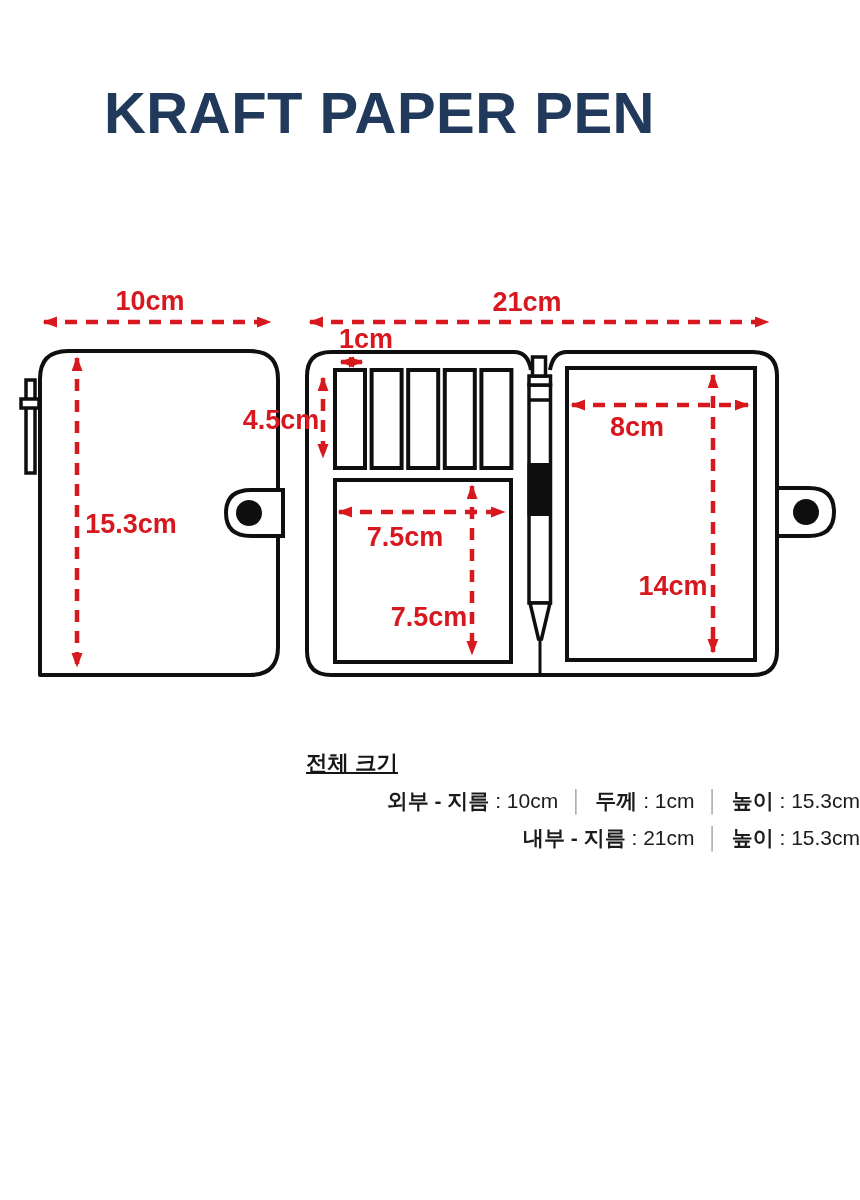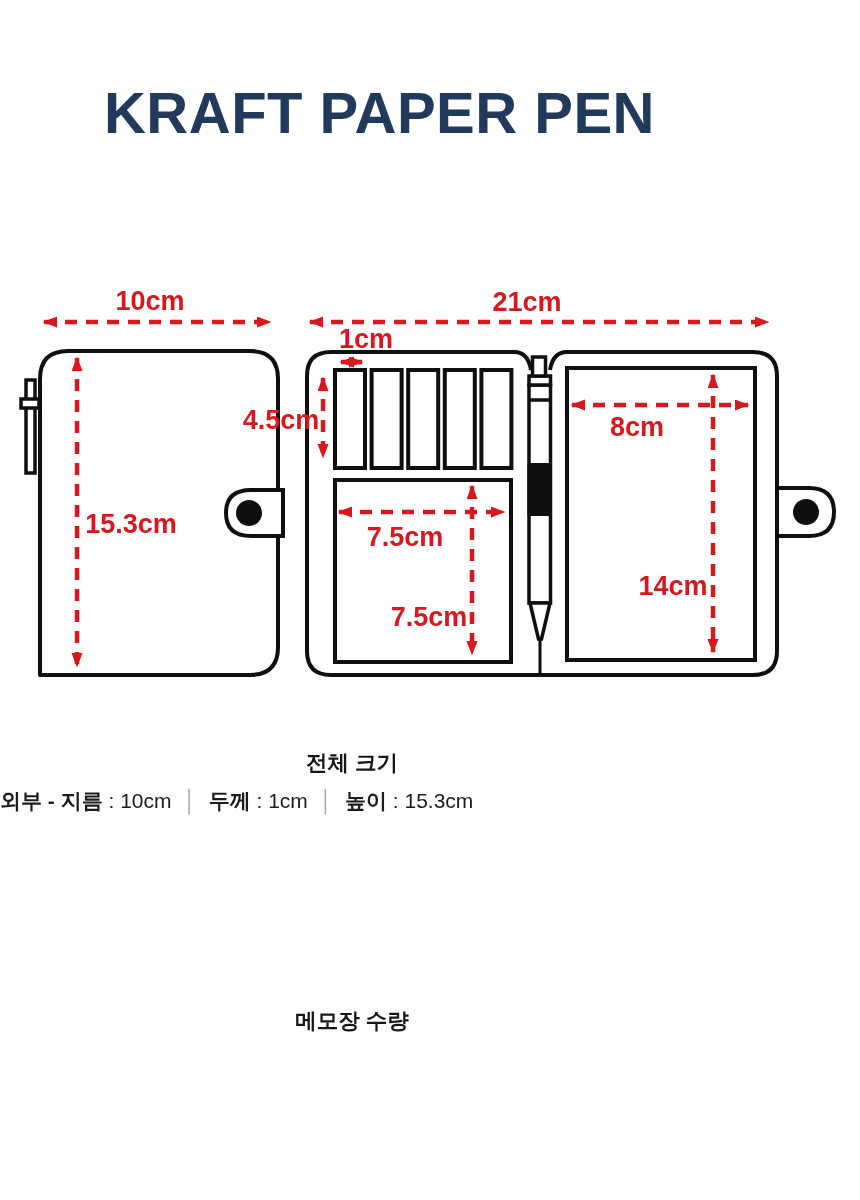--- a/index.html
+++ b/index.html
@@ -10,22 +10,22 @@
   svg.diagram{position:absolute;top:0;left:0;}
   svg.diagram .case{fill:#ffffff;stroke:#0f0f0f;stroke-width:4;stroke-linejoin:round;}
   svg.diagram .part{fill:#ffffff;stroke:#0f0f0f;stroke-width:4;}
   svg.diagram .thin{fill:#ffffff;stroke:#0f0f0f;stroke-width:3.5;}
   svg.diagram .solid{fill:#0f0f0f;stroke:none;}
   svg.diagram .dim{stroke:#d7191f;stroke-width:4.5;stroke-dasharray:12 9;fill:none;}
   svg.diagram .dimsolid{stroke:#d7191f;stroke-width:4.5;fill:none;}
   svg.diagram text{font-family:"Liberation Sans","DejaVu Sans",sans-serif;font-weight:bold;
          font-size:27px;fill:#d7191f;text-anchor:middle;}
   .spec-h{position:absolute;left:0;width:704px;text-align:center;font-size:21.5px;
-          line-height:26px;font-weight:bold;color:#161616;}
-  .spec-r{position:absolute;left:0;width:860px;text-align:left;font-size:21px;
+          line-height:26px;font-weight:bold;color:#161616;text-decoration:underline;}
+  .spec-r{position:absolute;left:0;width:860px;text-align:right;font-size:21px;
           line-height:26px;color:#1c1c1c;white-space:pre;}
   .spec-r .bold{font-weight:bold;}
   .spec-r .sep{color:#a8a8a8;margin:0 12px;font-weight:400;}
 </style>
 </head>
 <body>
 
 <div class="page">
 
   <div class="title">KRAFT PAPER PEN</div>
@@ -84,17 +84,17 @@
     <text x="281" y="429">4.5cm</text>
     <text x="131" y="533">15.3cm</text>
     <text x="405" y="546">7.5cm</text>
     <text x="429" y="626">7.5cm</text>
     <text x="637" y="436">8cm</text>
     <text x="673" y="595">14cm</text>
   </svg>
 
   <div class="spec-h" style="top:750px">전체 크기</div>
   <div class="spec-r" style="top:788px"><span class="bold">외부 - 지름</span><span> : 10cm</span><span class="sep">│</span><span class="bold">두께</span><span> : 1cm</span><span class="sep">│</span><span class="bold">높이</span><span> : 15.3cm</span></div>
+  <div class="spec-r" style="top:825px"><span class="bold">내부 - 지름</span><span> : 21cm</span><span class="sep">│</span><span class="bold">높이</span><span> : 15.3cm</span></div>
 
 
-  <div class="spec-h" style="top:1008px">메모장 수량</div>
 
 </div>
 
 </body></html>

